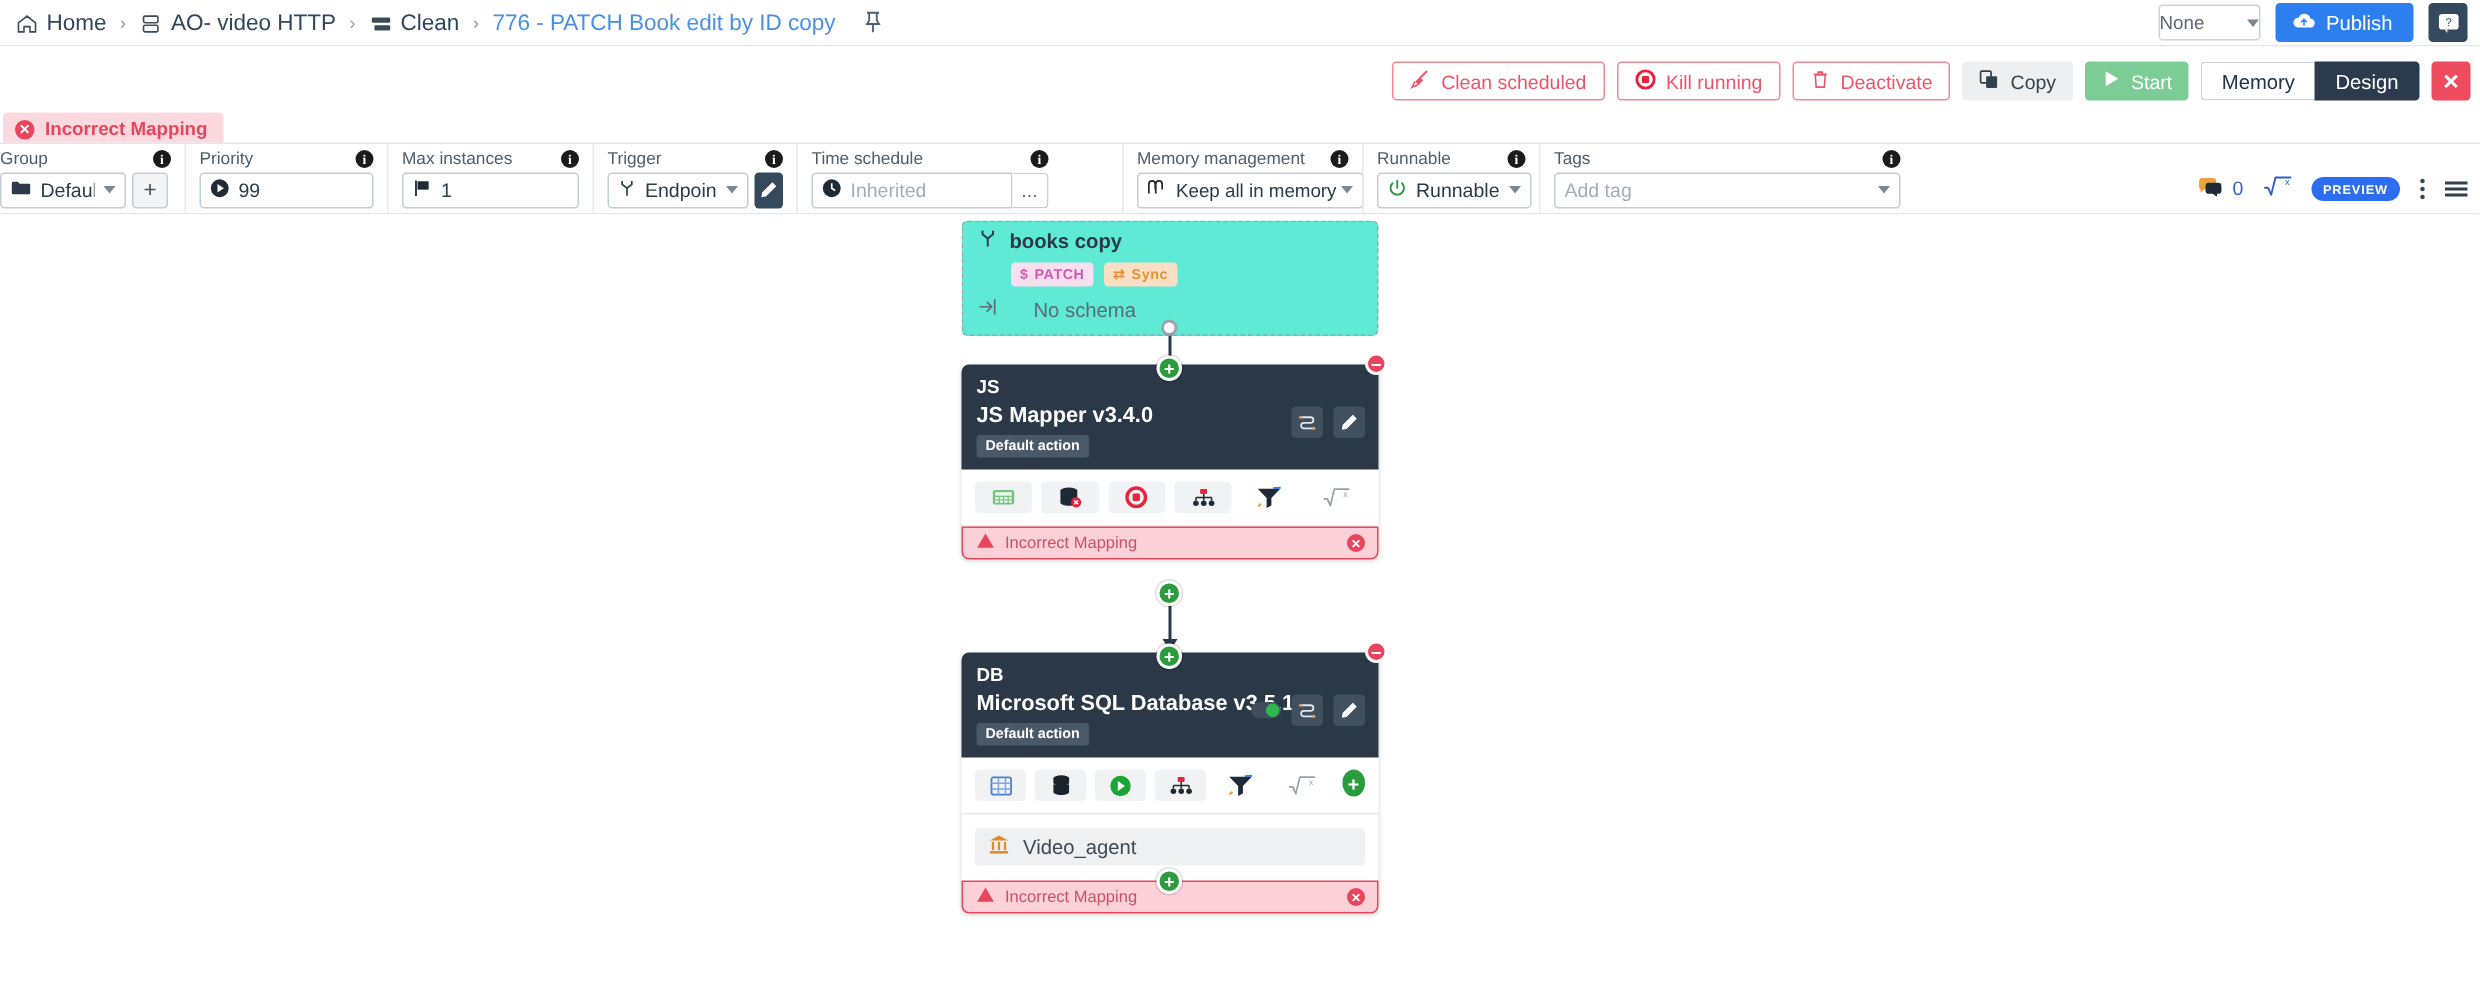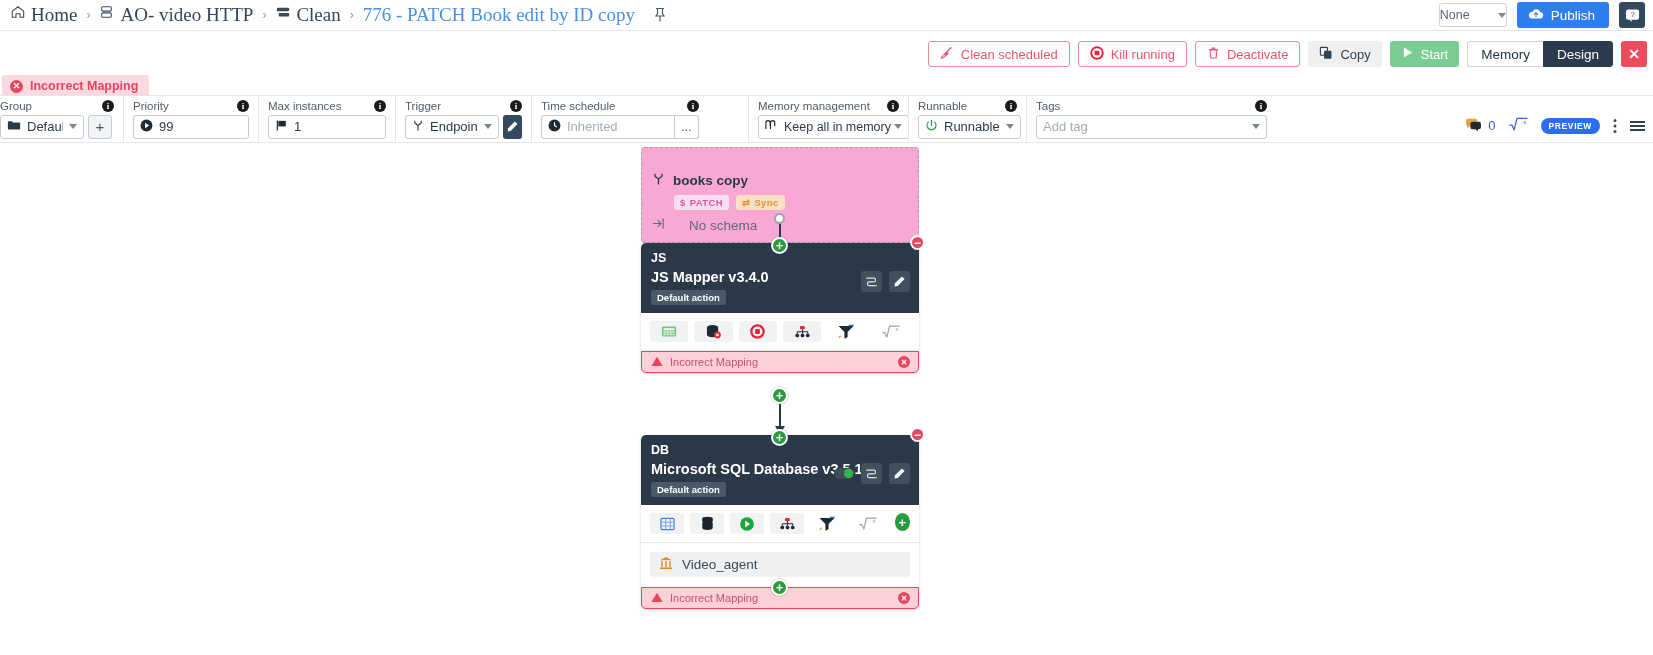--- a/index.html
+++ b/index.html
@@ -16,21 +16,21 @@
   
   .topbar {
     height: 31px;
     display: flex; align-items: center;
     border-bottom: 1px solid #e3e6ea;
     background: #fff;
     padding: 0 8px 0 10px;
     position: relative;
   }
   .crumbs { display: flex; align-items: center; gap: 0; flex: 1; }
-  .crumb { display: flex; align-items: flex-start; gap: 6px; font-size: 19px; color: #31465c; font-family: Liberation Serif, serif; }
+  .crumb { display: flex; align-items: flex-end; gap: 6px; font-size: 15px; color: #31465c; }
   .crumb.link { color: #4a90e2; }
   .crumb-sep { color: #8a97a5; margin: 0 9px; font-size: 12px; }
   .crumb .ic { width: 15px; height: 15px; display: inline-flex; align-items: center; justify-content: center; color: #31465c; }
   .pin-icon { margin-left: 18px; color: #4b5d6e; display:inline-flex; }
 
   .topbar-right { display: flex; align-items: center; gap: 10px; }
   .none-select {
     display: flex; align-items: center; justify-content: space-between;
     width: 68px; height: 24px; border: 1px solid #ccd2d9; border-radius: 3px;
     padding: 0 0; font-size: 12.5px; color: #5a6875; background: #fff;
@@ -133,22 +133,22 @@
   .hamb { display: flex; flex-direction: column; gap: 2px; }
   .hamb span { display: block; width: 15px; height: 2px; background: #33414e; }
 
   
   .canvas { position: relative; width: 1653px; height: 512px; background: #fff; overflow: hidden; }
 
   .node { position: absolute; width: 278px; }
 
   
   .trigger-node {
-    border: 1px dashed #9aa4ae; border-radius: 4px; background: #f9a8d4;
-    padding: 24px 10px 9px 10px;
+    border: 1px dashed #9aa4ae; border-radius: 4px; background: #5eead4;
+    padding: 4px 10px 9px 10px;
   }
   .trig-title { display: flex; align-items: center; gap: 8px; font-size: 13.5px; font-weight: bold; color: #2b3a4a; }
   .trig-badges { display: flex; gap: 7px; margin: 6px 0 0 22px; }
   .badge { border-radius: 3px; font-size: 9.5px; font-weight: bold; letter-spacing: .4px; padding: 2px 6px; display: inline-flex; align-items: center; gap: 4px; }
   .badge-patch { background: #f7dff0; color: #d557ab; }
   .badge-sync { background: #fbdfc4; color: #e2923a; }
   .trig-schema { display: flex; align-items: center; gap: 24px; margin-top: 7px; font-size: 13.5px; color: #5d6b78; }
 
   
   .act-node { border-radius: 5px; box-shadow: 0 1px 3px rgba(0,0,0,.18); background: #fff; }

